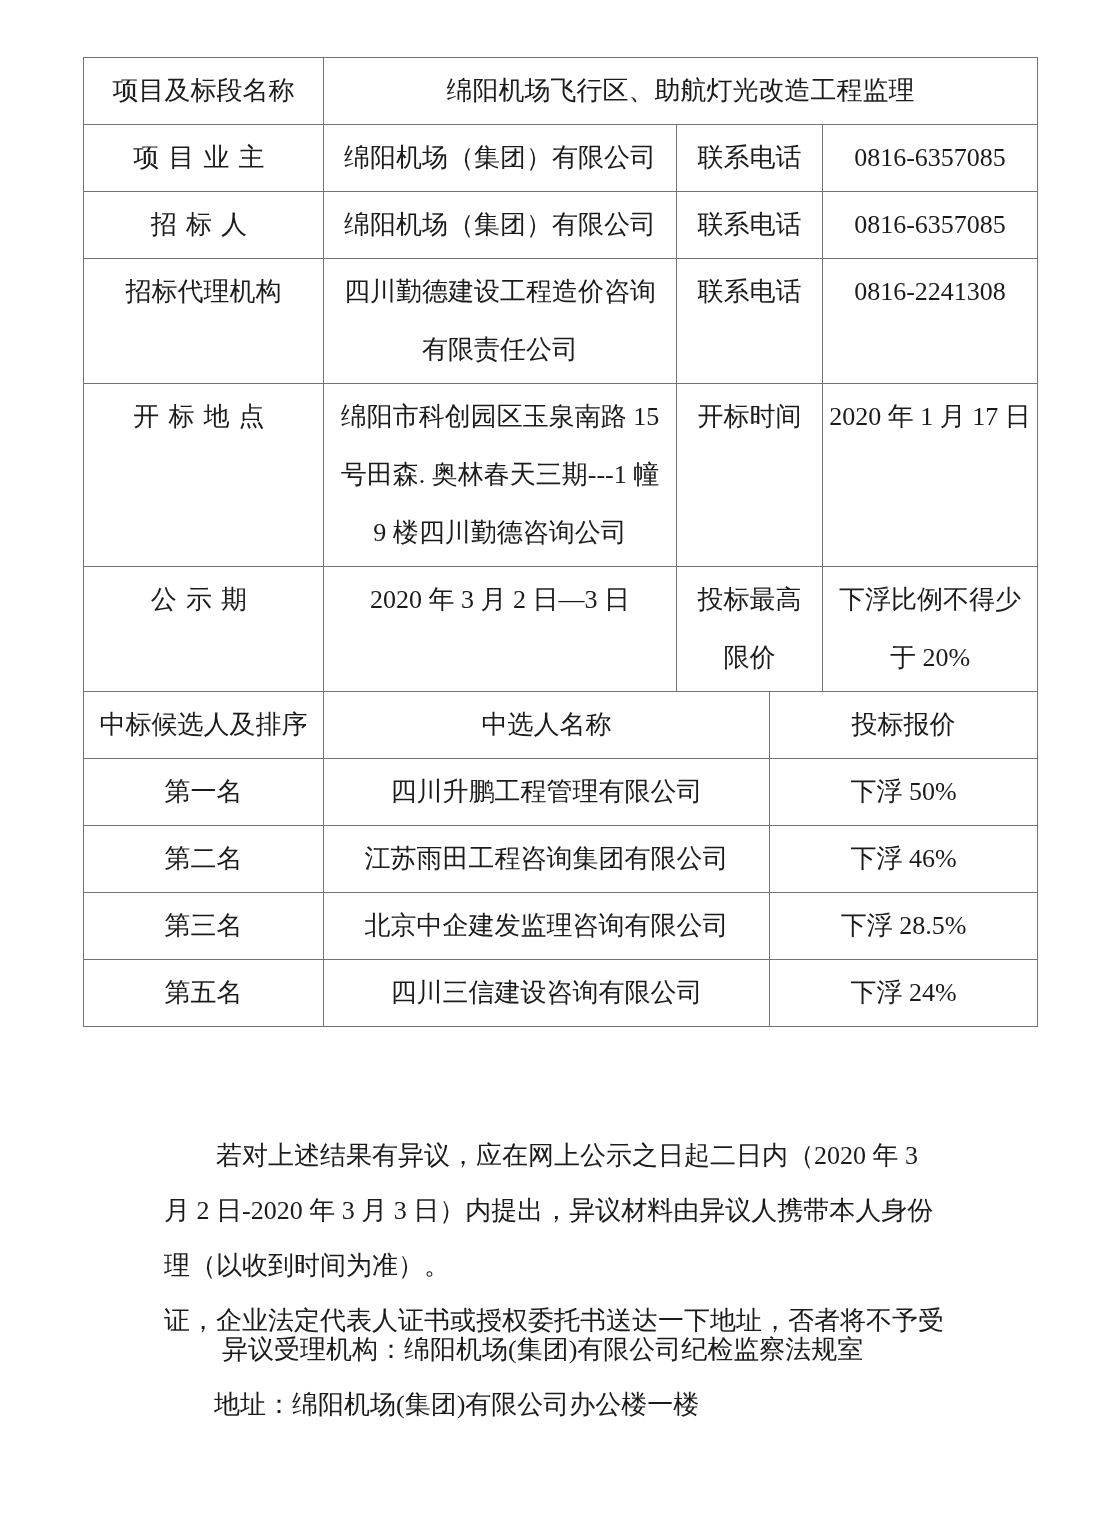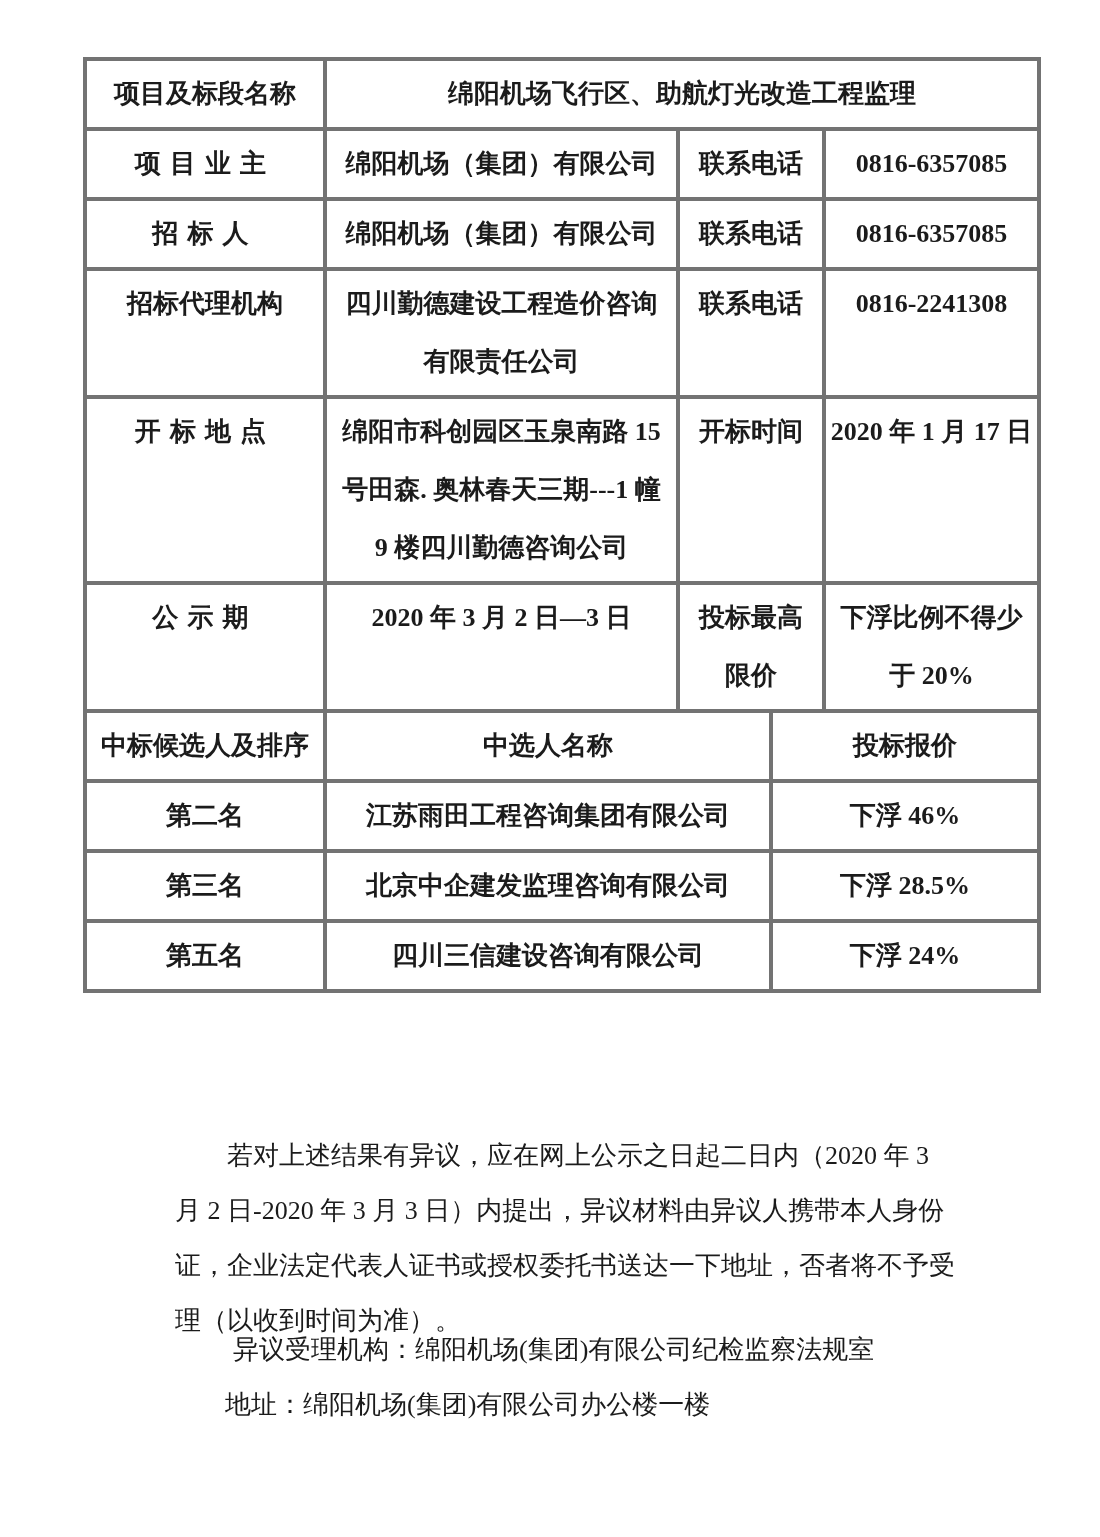--- a/index.html
+++ b/index.html
@@ -11,39 +11,38 @@
     position: relative;
     overflow: hidden;
   }
   .doc-table {
     position: absolute; left: 83px; top: 57px;
     width: 954px;
     border-collapse: collapse;
     table-layout: fixed;
   }
   .doc-table td {
-    border: 4px solid #737373;
+    border: 1px solid #737373;
     text-align: center;
     vertical-align: top;
     font-size: 26px;
     line-height: 58px;
     padding: 4px;
     overflow: hidden;
     white-space: nowrap;
-    font-weight: bold;
   }
   .ln { line-height: 58px; }
   .spread { letter-spacing: 0.35em; margin-top: 43px; }
   .rh58  { height: 58px; }
   .rh116 { height: 116px; margin-left: 48px; }
   .rh175 { height: 175px; }
   .rh115 { height: 115px; }
   .rh80  { height: 61px; }
   .notice {
-    position: absolute; left: 175px; top: 1128px;
+    position: absolute; left: 164px; top: 1128px;
     width: 800px;
     font-size: 26px;
   }
   .para-line { line-height: 55px; white-space: nowrap; }
   .para-line.indent { text-indent: 52px; }
   .org-line  { line-height: 44px; margin-top: -20px; padding-left: 58px; white-space: nowrap; }
   .phone-line{ line-height: 44px; margin-top: 18px;  padding-left: 50px; white-space: nowrap; }
   .addr-line { line-height: 44px; margin-top: 11px;  padding-left: 50px; white-space: nowrap; }
 </style>
 </head>
@@ -111,20 +110,25 @@
       <div class="ln">于 20%</div>
     </td>
   </tr>
 
   <tr class="rh80">
     <td>中标候选人及排序</td>
     <td colspan="2">中选人名称</td>
     <td colspan="2">投标报价</td>
   </tr>
 
+  <tr class="rh80">
+    <td>第一名</td>
+    <td colspan="2">四川升鹏工程管理有限公司</td>
+    <td colspan="2">下浮 50%</td>
+  </tr>
 
   <tr class="rh80">
     <td>第二名</td>
     <td colspan="2">江苏雨田工程咨询集团有限公司</td>
     <td colspan="2">下浮 46%</td>
   </tr>
 
   <tr class="rh80">
     <td>第三名</td>
     <td colspan="2">北京中企建发监理咨询有限公司</td>
@@ -136,17 +140,17 @@
     <td>第五名</td>
     <td colspan="2">四川三信建设咨询有限公司</td>
     <td colspan="2">下浮 24%</td>
   </tr>
 </tbody>
   </table>
 
 <div class="notice">
   <div class="para-line indent">若对上述结果有异议，应在网上公示之日起二日内（2020 年 3</div>
   <div class="para-line">月 2 日-2020 年 3 月 3 日）内提出，异议材料由异议人携带本人身份</div>
+  <div class="para-line">理（以收到时间为准）。</div>
   <div class="para-line">证，企业法定代表人证书或授权委托书送达一下地址，否者将不予受</div>
-  <div class="para-line">理（以收到时间为准）。</div>
   <div class="org-line">异议受理机构：绵阳机场(集团)有限公司纪检监察法规室</div>
   <div class="addr-line">地址：绵阳机场(集团)有限公司办公楼一楼</div>
 </div>
 
 </body></html>

